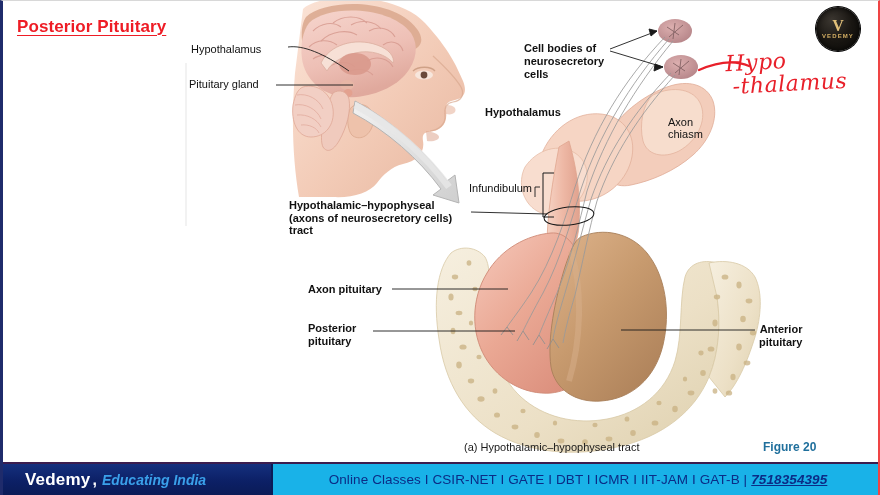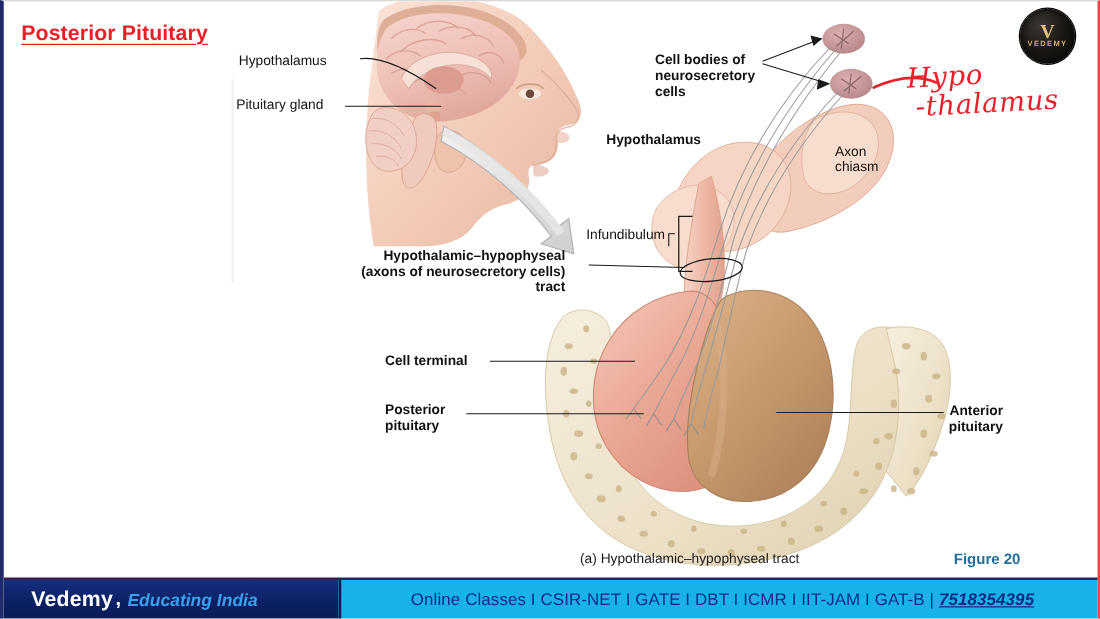--- a/index.html
+++ b/index.html
@@ -66,21 +66,21 @@
   }
   .lbl.reg  { font-size: 11px; font-weight: normal; }
   .lbl.bold { font-size: 11px; font-weight: bold; }
 
   .lbl-hypothalamus-head { left: 188px; top: 42px; }
   .lbl-pituitary-gland   { left: 186px; top: 77px; }
   .lbl-cell-bodies       { left: 521px; top: 41px; line-height: 13px; }
   .lbl-hypothalamus-main { left: 482px; top: 105px; }
   .lbl-optic-chiasm      { left: 665px; top: 115px; line-height: 12px; }
   .lbl-infundibulum      { left: 466px; top: 181px; }
-  .lbl-hh-tract          { left: 286px; top: 198px; line-height: 12.5px; text-align: right; }
+  .lbl-hh-tract          { left: 286px; top: 198px; line-height: 12.5px; }
   .lbl-axon-terminal     { left: 305px; top: 282px; }
   .lbl-posterior-pit     { left: 305px; top: 321px; line-height: 12.5px; }
   .lbl-anterior-pit      { left: 756px; top: 322px; line-height: 12.5px; text-align: right; }
 
   
   #fig-caption {
     position: absolute; left: 461px; top: 440px;
     font-size: 11px; color: #1a1a1a;
   }
   #fig-number {
@@ -409,21 +409,21 @@
     <div class="lbl bold lbl-cell-bodies">Cell bodies of
 neurosecretory
 cells</div>
     <div class="lbl bold lbl-hypothalamus-main">Hypothalamus</div>
     <div class="lbl reg lbl-optic-chiasm">Axon
 chiasm</div>
     <div class="lbl reg lbl-infundibulum">Infundibulum</div>
     <div class="lbl bold lbl-hh-tract">Hypothalamic–hypophyseal
 (axons of neurosecretory cells)
 tract</div>
-    <div class="lbl bold lbl-axon-terminal">Cell terminal</div>
+    <div class="lbl bold lbl-axon-terminal">Axon pituitary</div>
     <div class="lbl bold lbl-posterior-pit">Posterior
 pituitary</div>
     <div class="lbl bold lbl-anterior-pit">Anterior
 pituitary</div>
 
     <div id="fig-caption">(a) Hypothalamic–hypophyseal tract</div>
     <div id="fig-number">Figure 20</div>
   </div>
 
   <svg style="position:absolute;left:690px;top:55px;" width="60" height="30">

